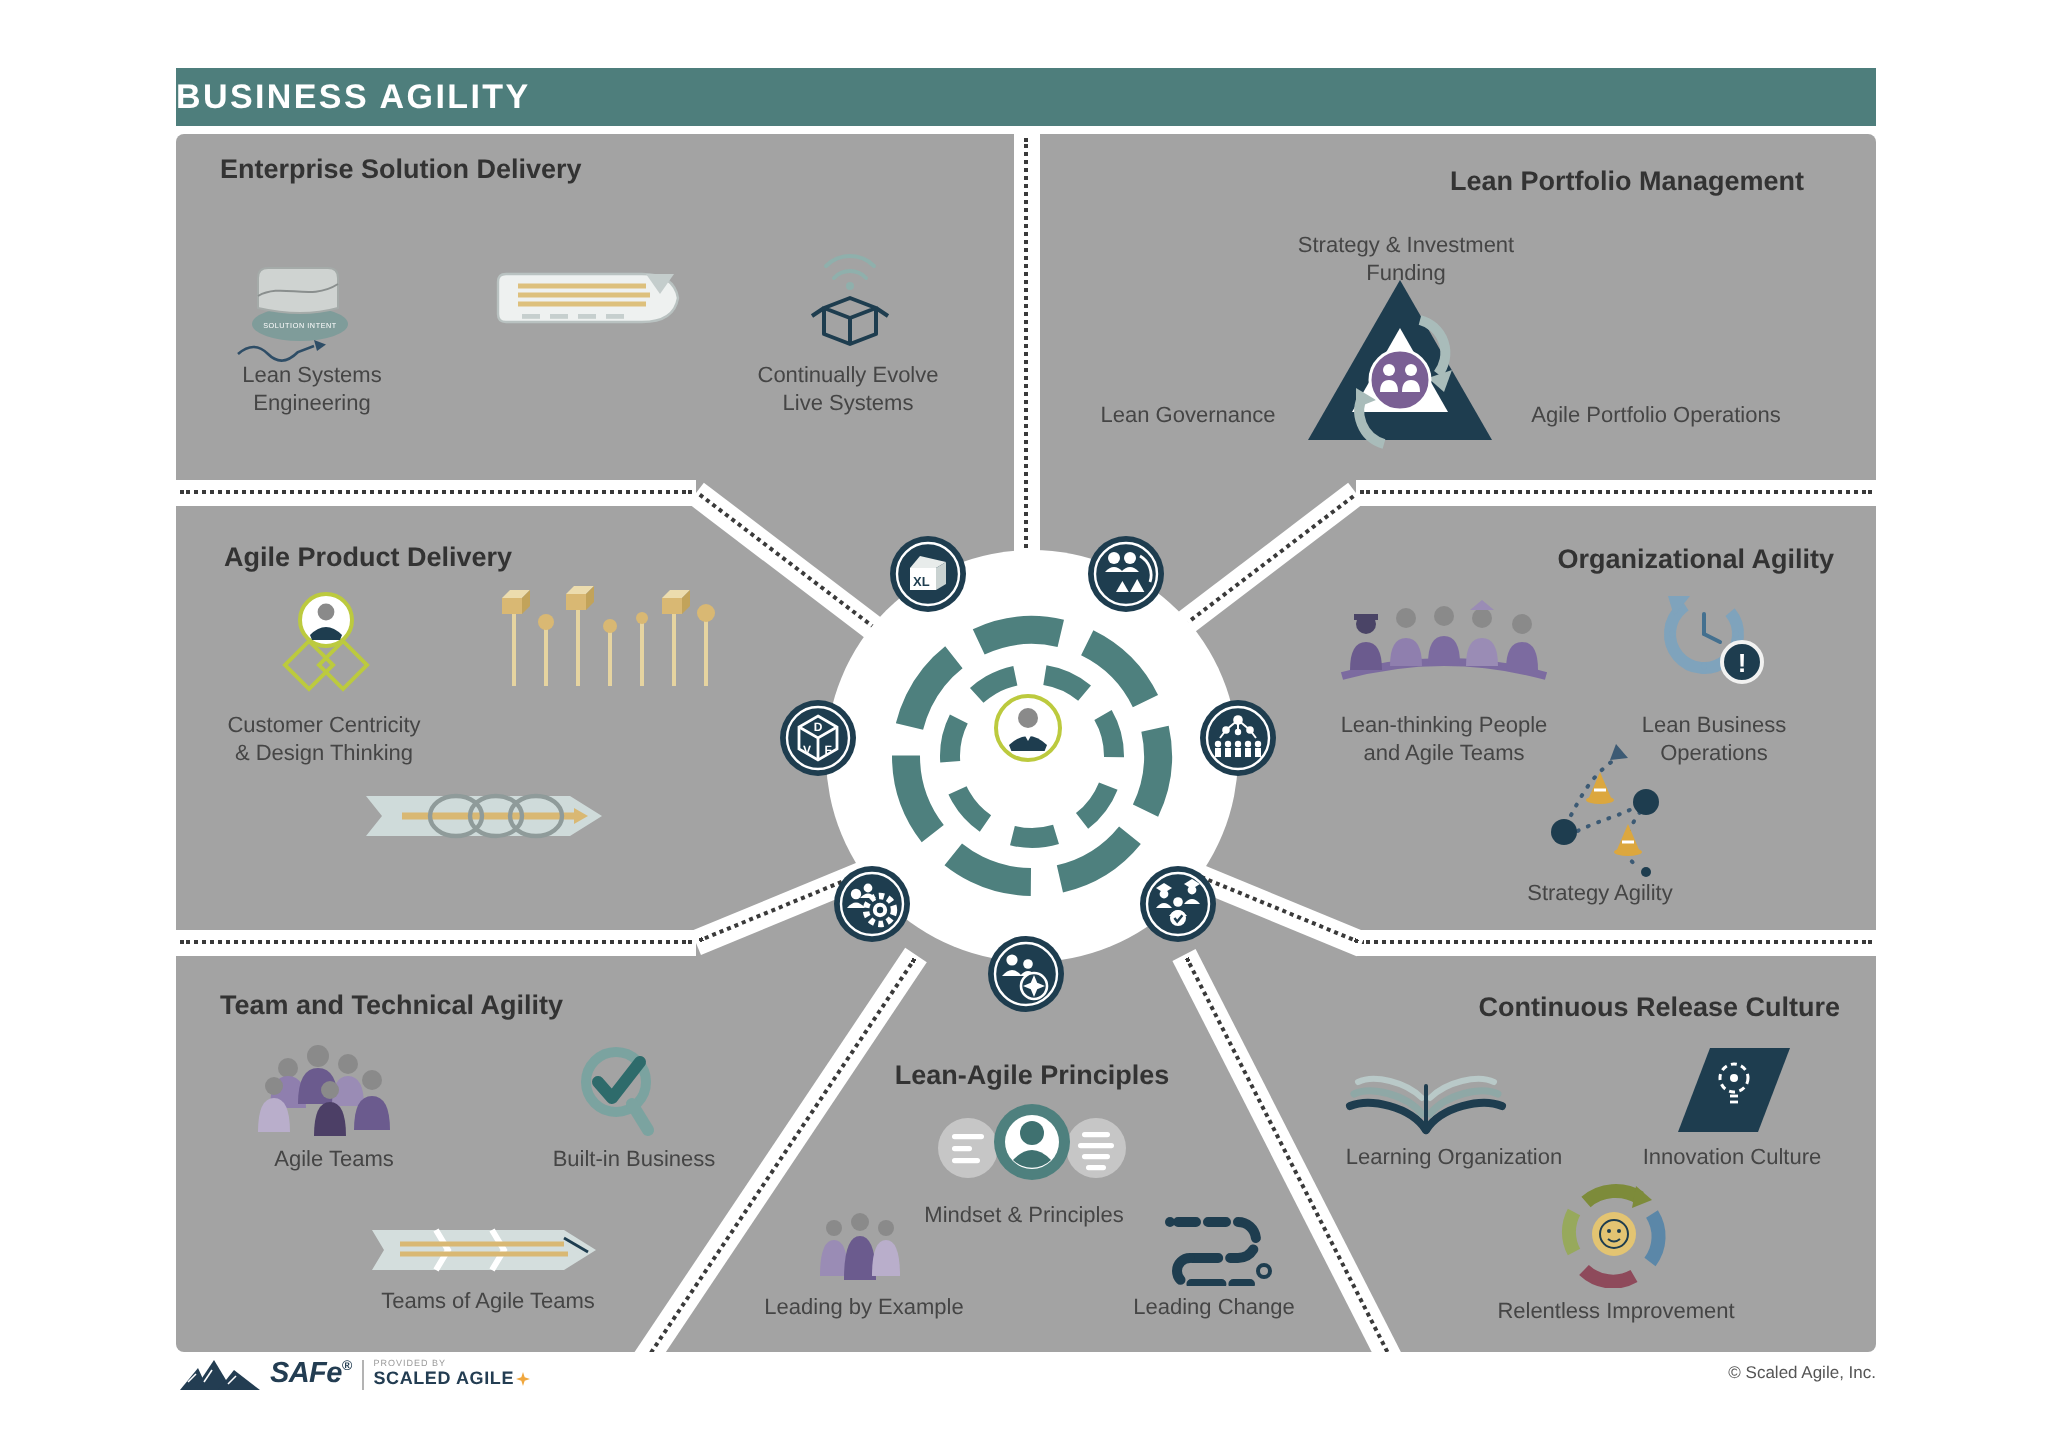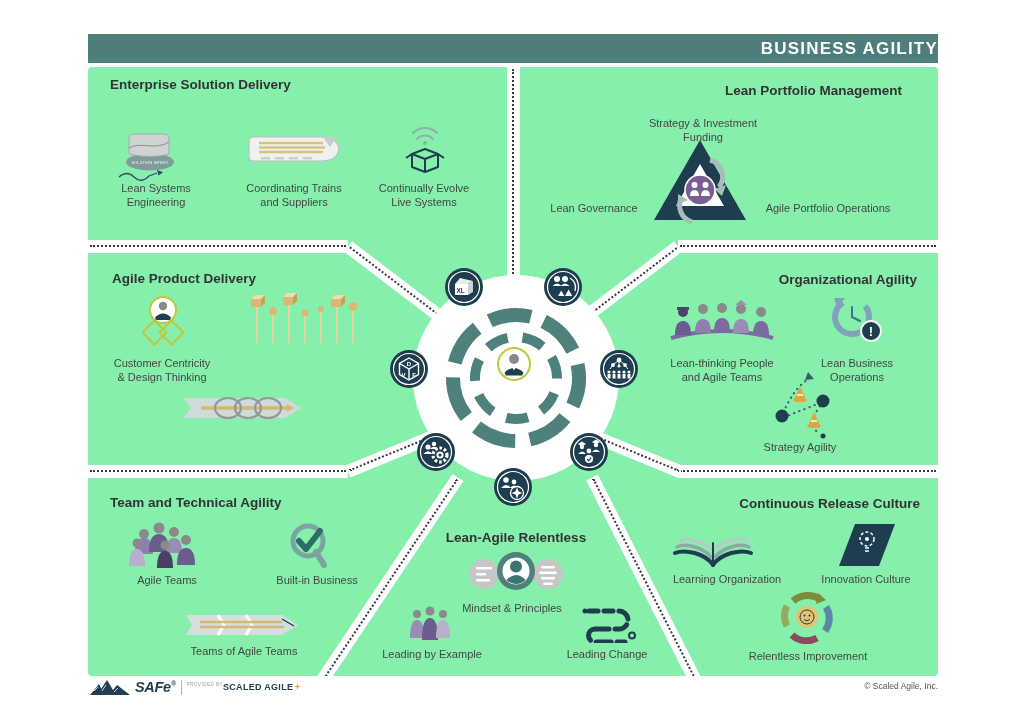--- a/index.html
+++ b/index.html
@@ -1,19 +1,19 @@
 <!DOCTYPE html>
 <html><head>
 <meta charset="utf-8">
 <style>
   html,body{margin:0;padding:0;background:#fff;font-family:"Liberation Sans",sans-serif;}
   .canvas{position:relative;width:1024px;height:724px;background:#fff;overflow:hidden;}
   .titlebar{position:absolute;left:88px;top:34px;width:850px;height:29px;background:#4e7e7c;
-            color:#fff;font-weight:bold;font-size:17px;letter-spacing:1.2px;text-align:right;line-height:29px;}
-  .content{position:absolute;left:88px;top:67px;width:850px;height:609px;background:#86efac;border-radius:4px;overflow:hidden;}
+            color:#fff;font-weight:bold;font-size:17px;letter-spacing:1.2px;text-align:left;line-height:29px;}
+  .content{position:absolute;left:88px;top:67px;width:850px;height:609px;background:#a3a3a3;border-radius:4px;overflow:hidden;}
   .band{position:absolute;background:#fff;height:13px;transform-origin:0 50%;}
   .band .dot{position:absolute;left:2px;right:2px;top:5px;border-top:2.5px dotted #3a3a3a;}
   .band.v{width:13px;}
   .band.v .dot{left:5px;top:2px;bottom:2px;right:auto;border-top:none;border-left:2.5px dotted #3a3a3a;}
   .sec-title{position:absolute;font-size:13.5px;font-weight:bold;color:#333;white-space:nowrap;}
   .lbl{position:absolute;font-size:11px;color:#454545;text-align:center;line-height:1.25;white-space:pre-line;}
   .icon{position:absolute;}
   .badge{position:absolute;width:38px;height:38px;}
   .hubtext{position:absolute;left:368px;top:318px;width:120px;text-align:center;font-weight:bold;
            font-size:11px;color:#3d3d3d;line-height:1.25;white-space:pre-line;}
@@ -89,22 +89,20 @@
           <path d="M12 19 H76"></path>
         </g>
       <g fill="#c6cfce">
           <rect x="14" y="24" width="9" height="2.4"></rect>
           <rect x="28" y="24" width="9" height="2.4"></rect>
           <rect x="42" y="24" width="9" height="2.4"></rect>
           <rect x="56" y="24" width="9" height="2.4"></rect>
         </g>
       <polygon points="76,4 90,4 83,14" fill="#c4cdcc"></polygon>
     </svg>
-    <div class="lbl" style="left:146px;top:115px;width:120px">Coordinating Trains
-and Suppliers</div>
 
     <svg class="icon" style="left:314px;top:57px" width="46" height="54" viewBox="0 0 46 54">
       <g stroke="#8fb0ac" fill="none" stroke-width="2" stroke-linecap="round">
         <path d="M15 15 a11 11 0 0 1 16 0"></path>
           <path d="M11 9 a17 17 0 0 1 24 0"></path>
       </g>
       <circle cx="23" cy="19" r="2" fill="#8fb0ac"></circle>
       <g stroke="#1e3d4f" stroke-width="2" fill="none" stroke-linejoin="round">
         <path d="M10 30 l13 -5 13 5 -13 5 z"></path>
         <path d="M10 30 v13 l13 5 13 -5 V30"></path>
@@ -281,21 +279,21 @@
           <path d="M62 4 l6 10 -6 10"></path>
         </g>
       <g stroke="#d9b873" stroke-width="2.6">
           <path d="M16 11 H98"></path>
           <path d="M16 16 H100"></path>
         </g>
       <path d="M98 8 l12 7" stroke="#1e3d4f" stroke-width="1.4"></path>
     </svg>
     <div class="lbl" style="left:96px;top:578px;width:120px">Teams of Agile Teams</div>
 
-    <div class="sec-title" style="left:348px;top:463px;width:160px;text-align:center">Lean-Agile Relentless</div>
+    <div class="sec-title" style="left:348px;top:463px;width:160px;text-align:center">Lean-Agile Principles</div>
     <svg class="icon" style="left:375px;top:483px" width="106" height="46" viewBox="0 0 106 46">
       <circle cx="21" cy="24" r="15" fill="#c6c6c6"></circle>
       <g fill="#fff">
           <rect x="13" y="17" width="16" height="2.6" rx="1.3"></rect>
           <rect x="13" y="23" width="10" height="2.6" rx="1.3"></rect>
           <rect x="13" y="29" width="14" height="2.6" rx="1.3"></rect>
         </g>
       <circle cx="85" cy="24" r="15" fill="#c6c6c6"></circle>
       <g fill="#fff">
           <rect x="78" y="16" width="14" height="2.6" rx="1.3"></rect>
@@ -509,21 +507,21 @@
           <polygon points="19,16 27,6 40,16"></polygon>
       </g>
       <g stroke="#fff" stroke-width="0.8">
           <path d="M4 12 L8 8"></path>
           <path d="M12 12 L16 6"></path>
           <path d="M24 13 L28 9"></path>
         </g>
     </svg>
     <span class="safe-word"><span>SAFe</span><span class="safe-reg">®</span></span>
     <span class="logo-div"></span>
-    <span style="display:flex;flex-direction:row;line-height:1.2">
+    <span style="display:flex;flex-direction:column;line-height:1.2">
       <span class="provided">PROVIDED BY</span>
       <span class="scaled">
           <span>SCALED AGILE</span>
           <svg width="7" height="7" viewBox="0 0 10 10">
             <path d="M5 0 L6.2 3.8 L10 5 L6.2 6.2 L5 10 L3.8 6.2 L0 5 L3.8 3.8 z" fill="#f0a73e"></path>
           </svg>
         </span>
     </span>
   </div>
   <div class="copyright">© Scaled Agile, Inc.</div>

